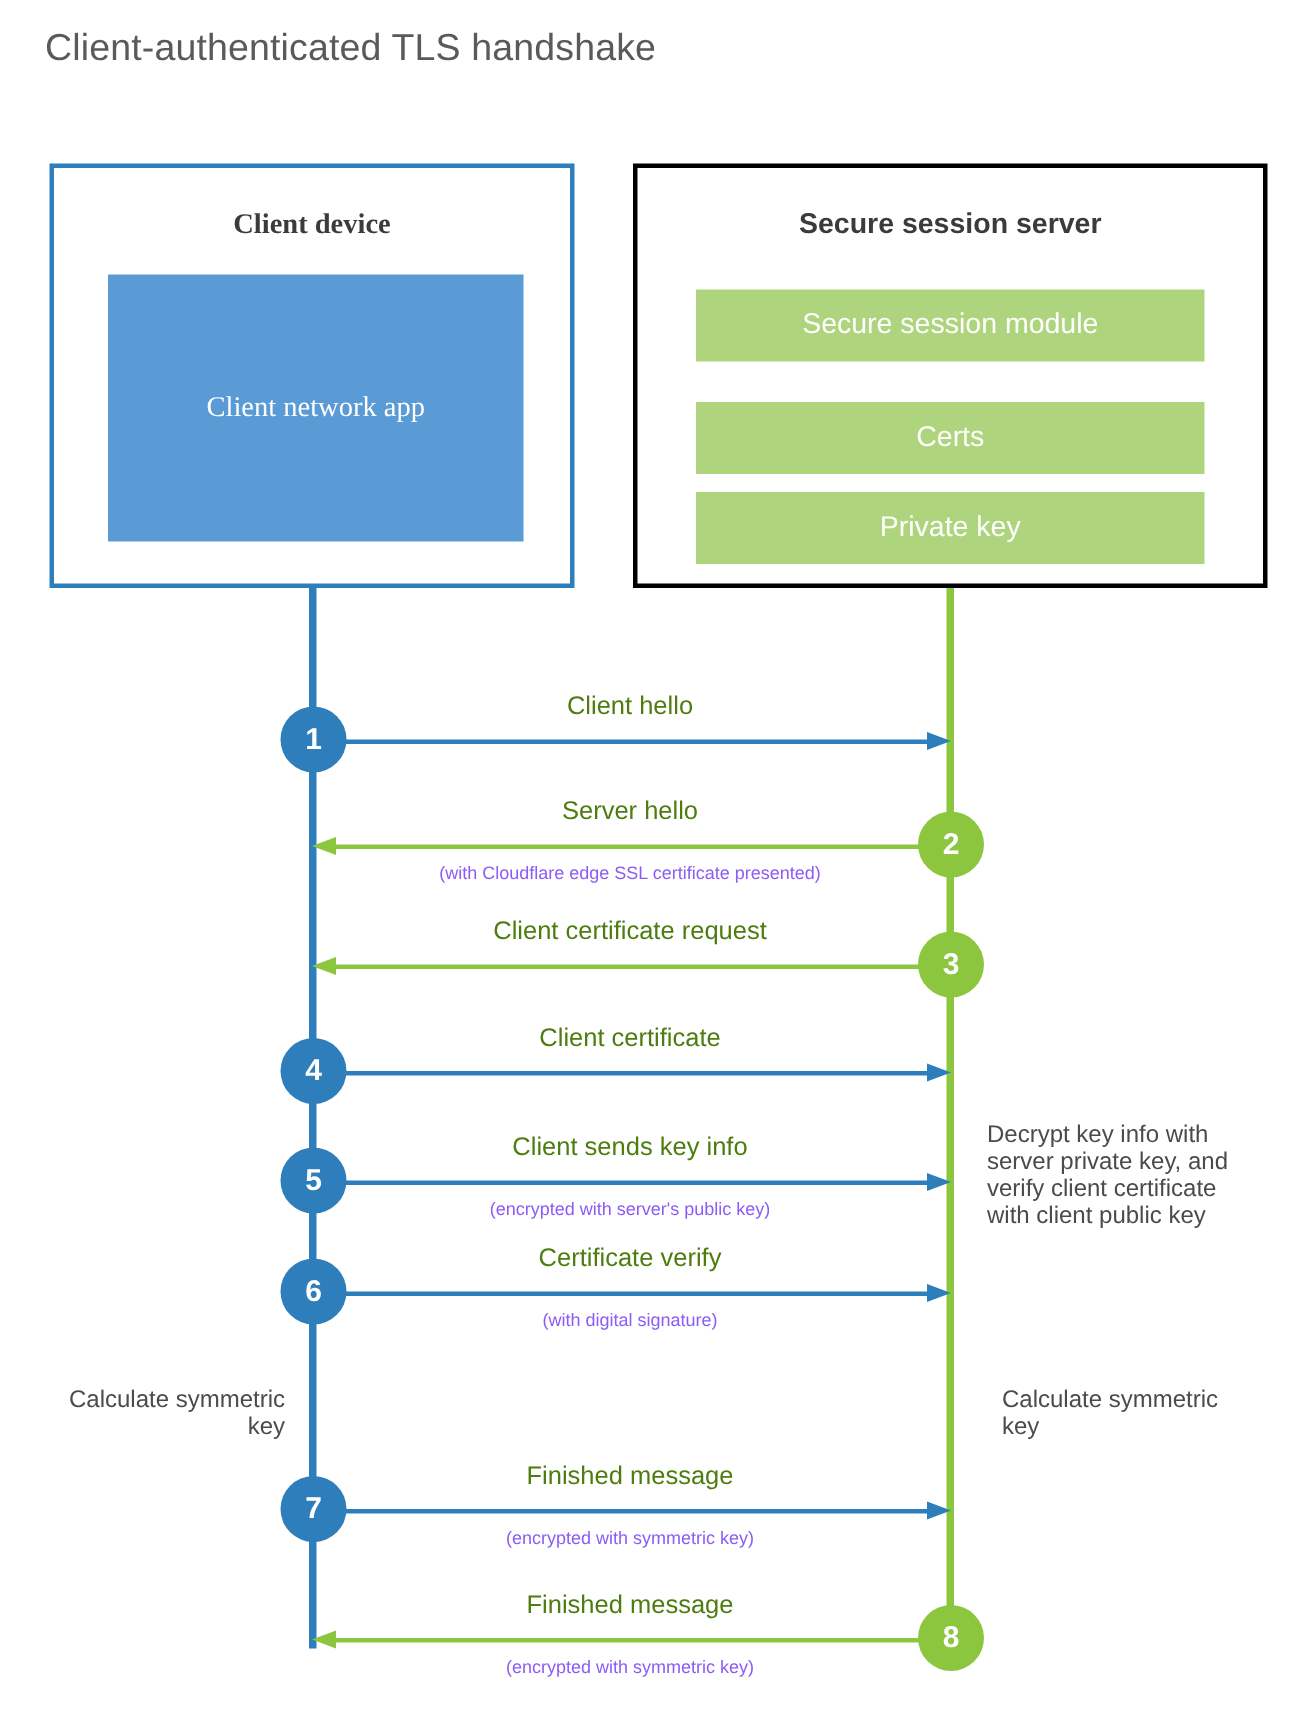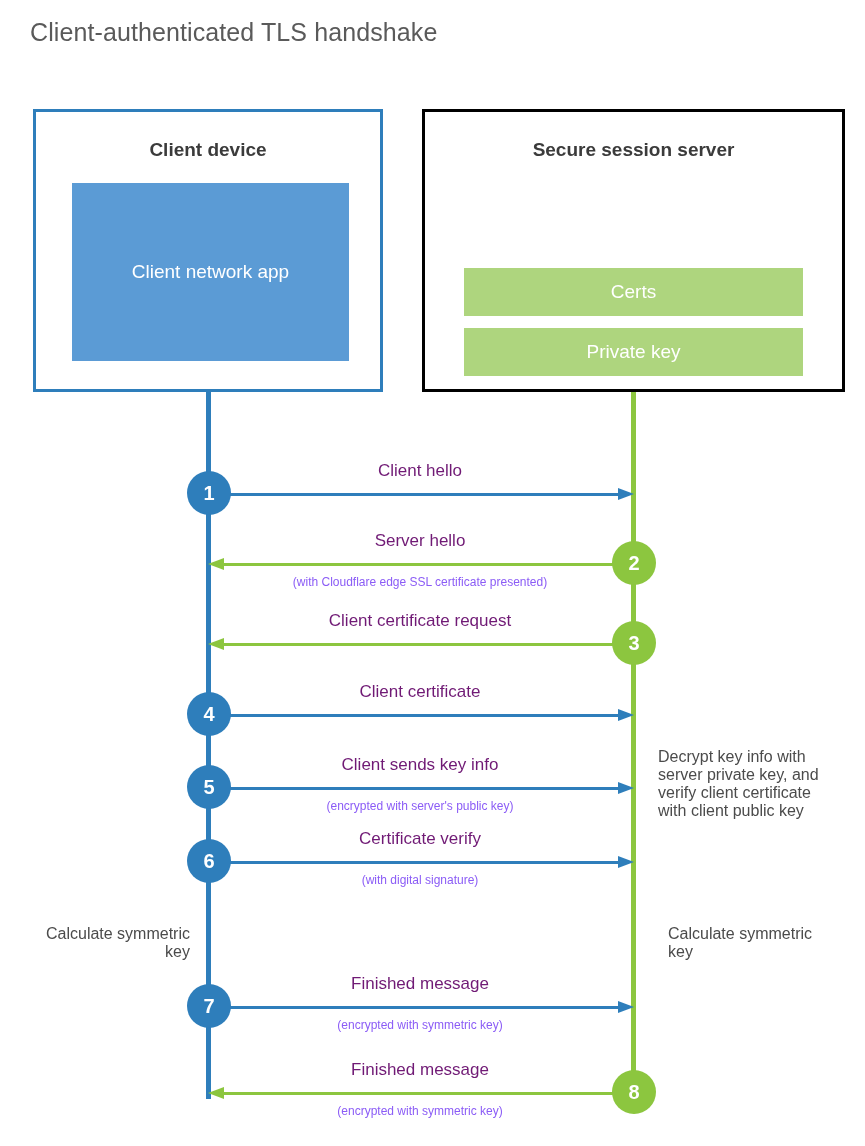--- a/index.html
+++ b/index.html
@@ -33,20 +33,21 @@
     position: absolute;
     background: #ffffff;
     box-sizing: border-box;
   }
   #client-device-box {
     left: 33px;
     top: 109px;
     width: 350px;
     height: 283px;
     border: 3px solid #2e7ebb;
+    font-family: Liberation Serif, serif;
   }
   #secure-server-box {
     left: 422px;
     top: 109px;
     width: 423px;
     height: 283px;
     border: 3px solid #000000;
   }
   .party-title {
     position: absolute;
@@ -176,21 +177,21 @@
     left: 612px;
     background: #8cc63f;
   }
 
   .step-label {
     position: absolute;
     left: 190px;
     width: 460px;
     text-align: center;
     font-size: 17px;
-    color: #701a75;
+    color: #4d7c0f;
     top: -32px;
     white-space: nowrap;
   }
   .step-sublabel {
     position: absolute;
     left: 190px;
     width: 460px;
     text-align: center;
     font-size: 12px;
     color: #8b5cf6;
@@ -231,20 +232,21 @@
 
 <div id="client-device-box" class="party-box">
   <div class="party-title">Client device</div>
   <div id="client-app-block">
     <div id="client-app-label">Client network app</div>
   </div>
 </div>
 
 <div id="secure-server-box" class="party-box">
   <div class="party-title">Secure session server</div>
+  <div class="server-block b0">Secure session module</div>
   <div class="server-block b1">Certs</div>
   <div class="server-block b2">Private key</div>
 </div>
 
 <div id="client-lifeline"></div>
 <div id="server-lifeline"></div>
 
 <div id="steps-container">
     <div class="step to-server" style="top: 493px;">
       <div class="step-label">Client hello</div>

